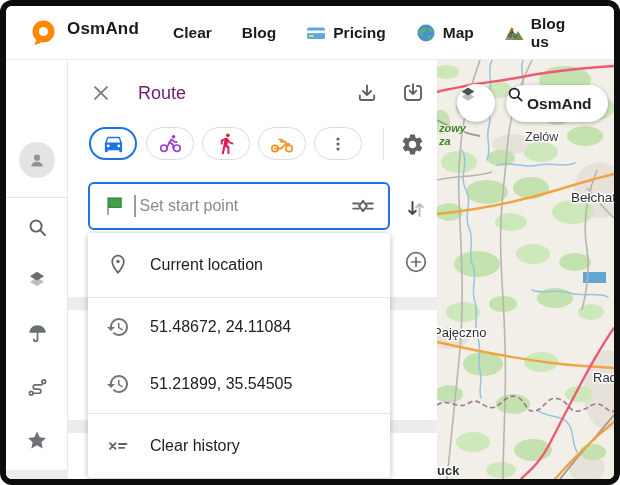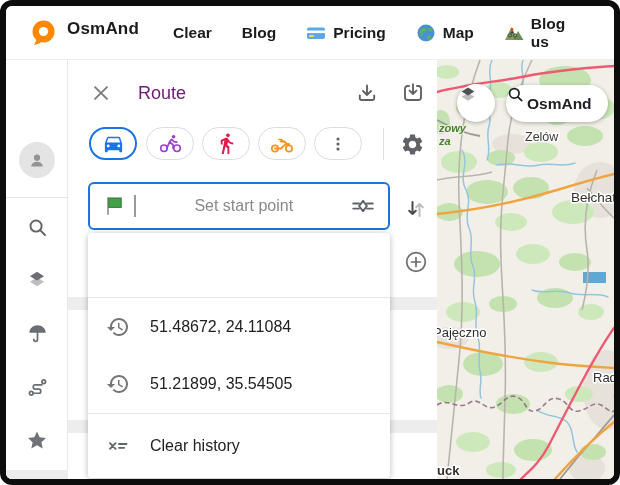--- a/index.html
+++ b/index.html
@@ -33,21 +33,21 @@
   .pill{position:absolute;top:0;width:48px;height:33px;border:1.5px solid #dadce0;border-radius:17px;
         background:#fff;display:flex;align-items:center;justify-content:center;box-sizing:border-box;cursor:pointer;}
   .pill.selected{border:2px solid #1a73e8;}
   .v-divider{position:absolute;left:315px;top:1px;width:1px;height:32px;background:#e0e0e0;}
   .gear-btn{position:absolute;left:330px;top:3px;width:28px;height:28px;display:flex;align-items:center;justify-content:center;cursor:pointer;}
 
   .start-input{position:absolute;left:20px;top:122px;width:302px;height:48px;box-sizing:border-box;
                border:2px solid #1d73e3;border-radius:6px;background:#fff;display:flex;align-items:center;padding:0 12px;}
   .flag-wrap{width:24px;height:24px;margin-right:8px;flex:none;}
   .caret{width:1.5px;height:22px;background:#9a9a9a;margin-right:2px;}
-  .start-field{border:none;outline:none;flex:1;font-size:16px;color:#ec4899;font-family:"Liberation Sans",sans-serif;background:transparent;min-width:0;text-align:center;}
+  .start-field{border:none;outline:none;flex:1;font-size:16px;color:#ec4899;font-family:"Liberation Sans",sans-serif;background:transparent;min-width:0;}
   .start-field::placeholder{color:#8a8a8a;opacity:1;}
   .tune-wrap{width:26px;height:26px;flex:none;cursor:pointer;}
 
   .swap-btn{position:absolute;left:336px;top:137px;width:24px;height:24px;cursor:pointer;}
   .plus-btn{position:absolute;left:335px;top:189px;width:26px;height:26px;cursor:pointer;}
 
   .bg-strip{position:absolute;left:0;width:369px;height:13px;background:#ededed;}
 
   .dropdown{position:absolute;left:20px;top:173px;width:302px;height:245px;background:#fff;border-radius:4px;
             box-shadow:0 1px 6px rgba(0,0,0,.28);overflow:hidden;}
@@ -296,20 +296,29 @@
       <svg width="26" height="26" viewBox="0 0 26 26" fill="none" stroke="#6d6d6d" stroke-width="1.7" stroke-linecap="round">
         <circle cx="13" cy="13" r="9.3"></circle>
         <path d="M13 8.6v8.8M8.6 13h8.8"></path>
       </svg>
     </div>
 
     <div class="bg-strip" style="top:237px"></div>
     <div class="bg-strip" style="top:360px"></div>
 
     <div class="dropdown">
+      <div class="dd-row" style="top:0;height:64px">
+        <span class="dd-icon">
+          <svg width="24" height="24" viewBox="0 0 24 24">
+            <path d="M12 2.6c-3.2 0-5.8 2.6-5.8 5.8 0 4.3 5.8 11.3 5.8 11.3s5.8-7 5.8-11.3c0-3.2-2.6-5.8-5.8-5.8z" fill="none" stroke="#5f6368" stroke-width="1.7"></path>
+            <circle cx="12" cy="8.4" r="1.7" fill="#5f6368"></circle>
+          </svg>
+        </span>
+        <span class="dd-text">Current location</span>
+      </div>
       <div class="dd-divider" style="top:64px"></div>
 
       <div class="dd-row" style="top:65px;height:57px">
         <span class="dd-icon">
           <svg width="24" height="24" viewBox="0 0 24 24">
             <path fill="#757575" d="M13 3c-4.97 0-9 4.03-9 9H1l3.89 3.89.07.14L9 12H6c0-3.87 3.13-7 7-7s7 3.13 7 7-3.13 7-7 7c-1.93 0-3.68-.79-4.94-2.06l-1.42 1.42C8.27 19.99 10.51 21 13 21c4.97 0 9-4.03 9-9s-4.03-9-9-9zm-1 5v5l4.28 2.54.72-1.21-3.5-2.08V8H12z"></path>
           </svg>
         </span>
         <span class="dd-text">51.48672, 24.11084</span>
       </div>

